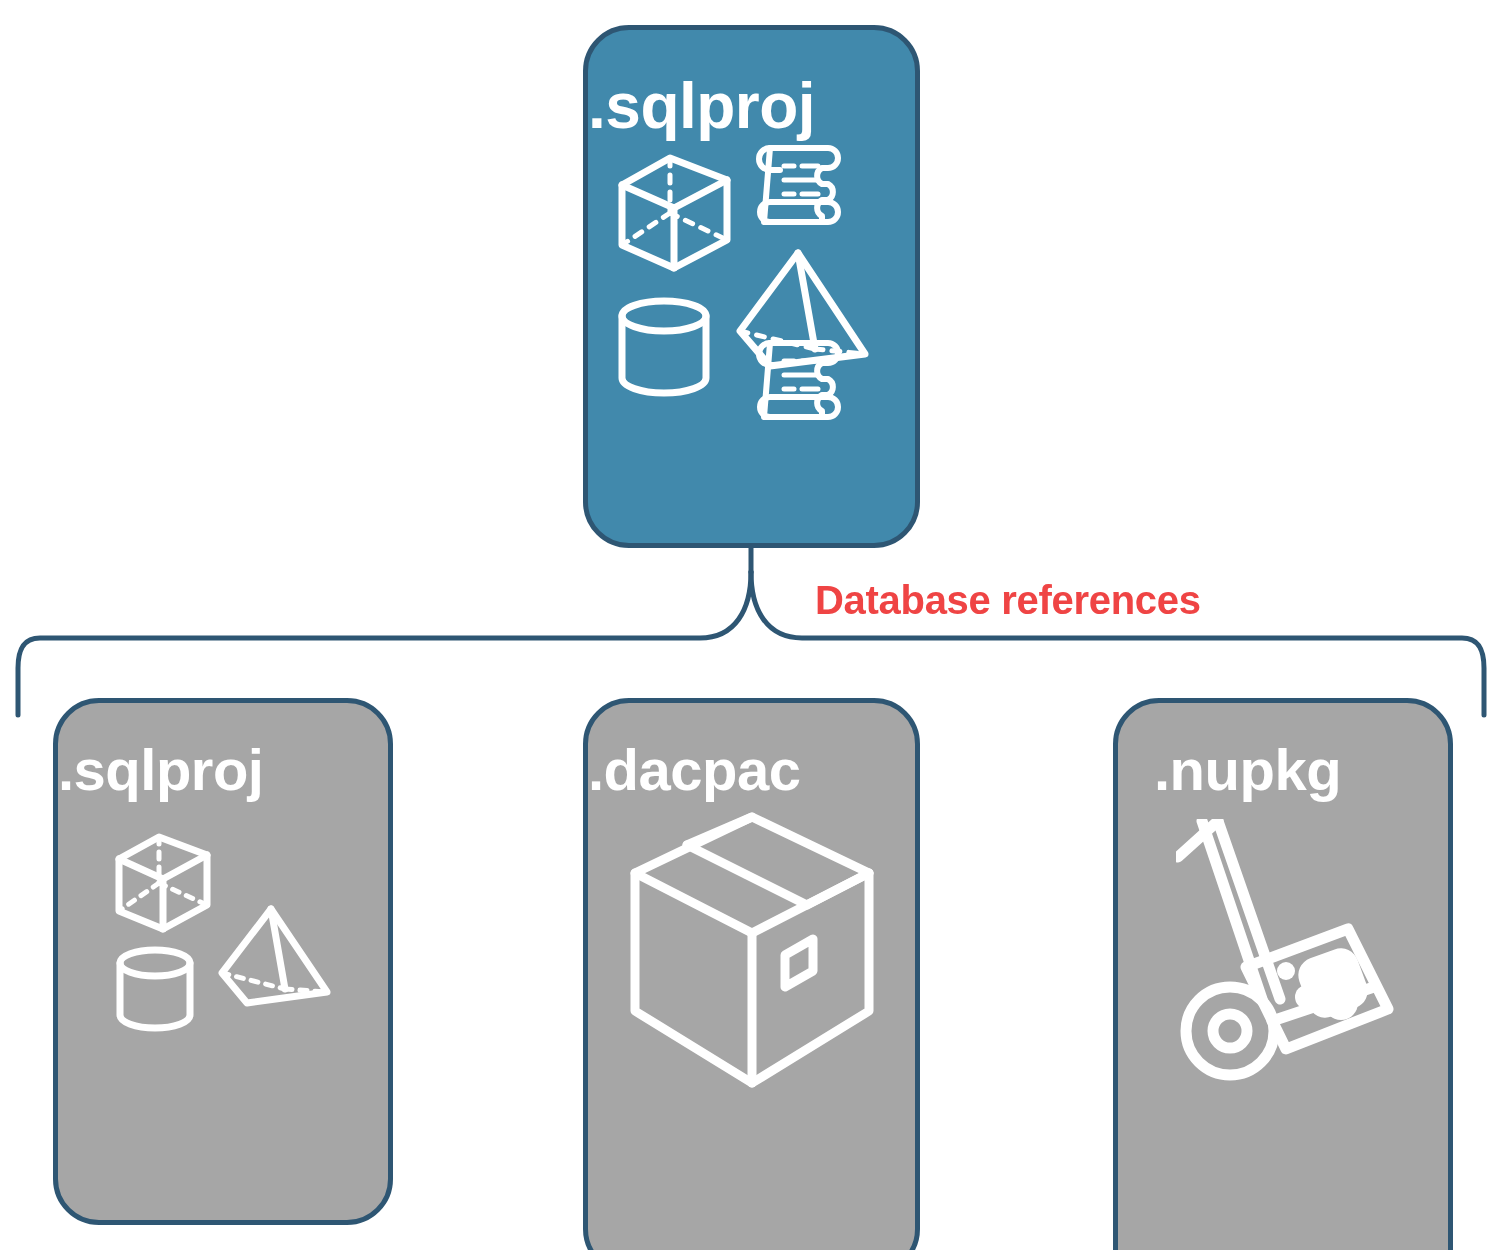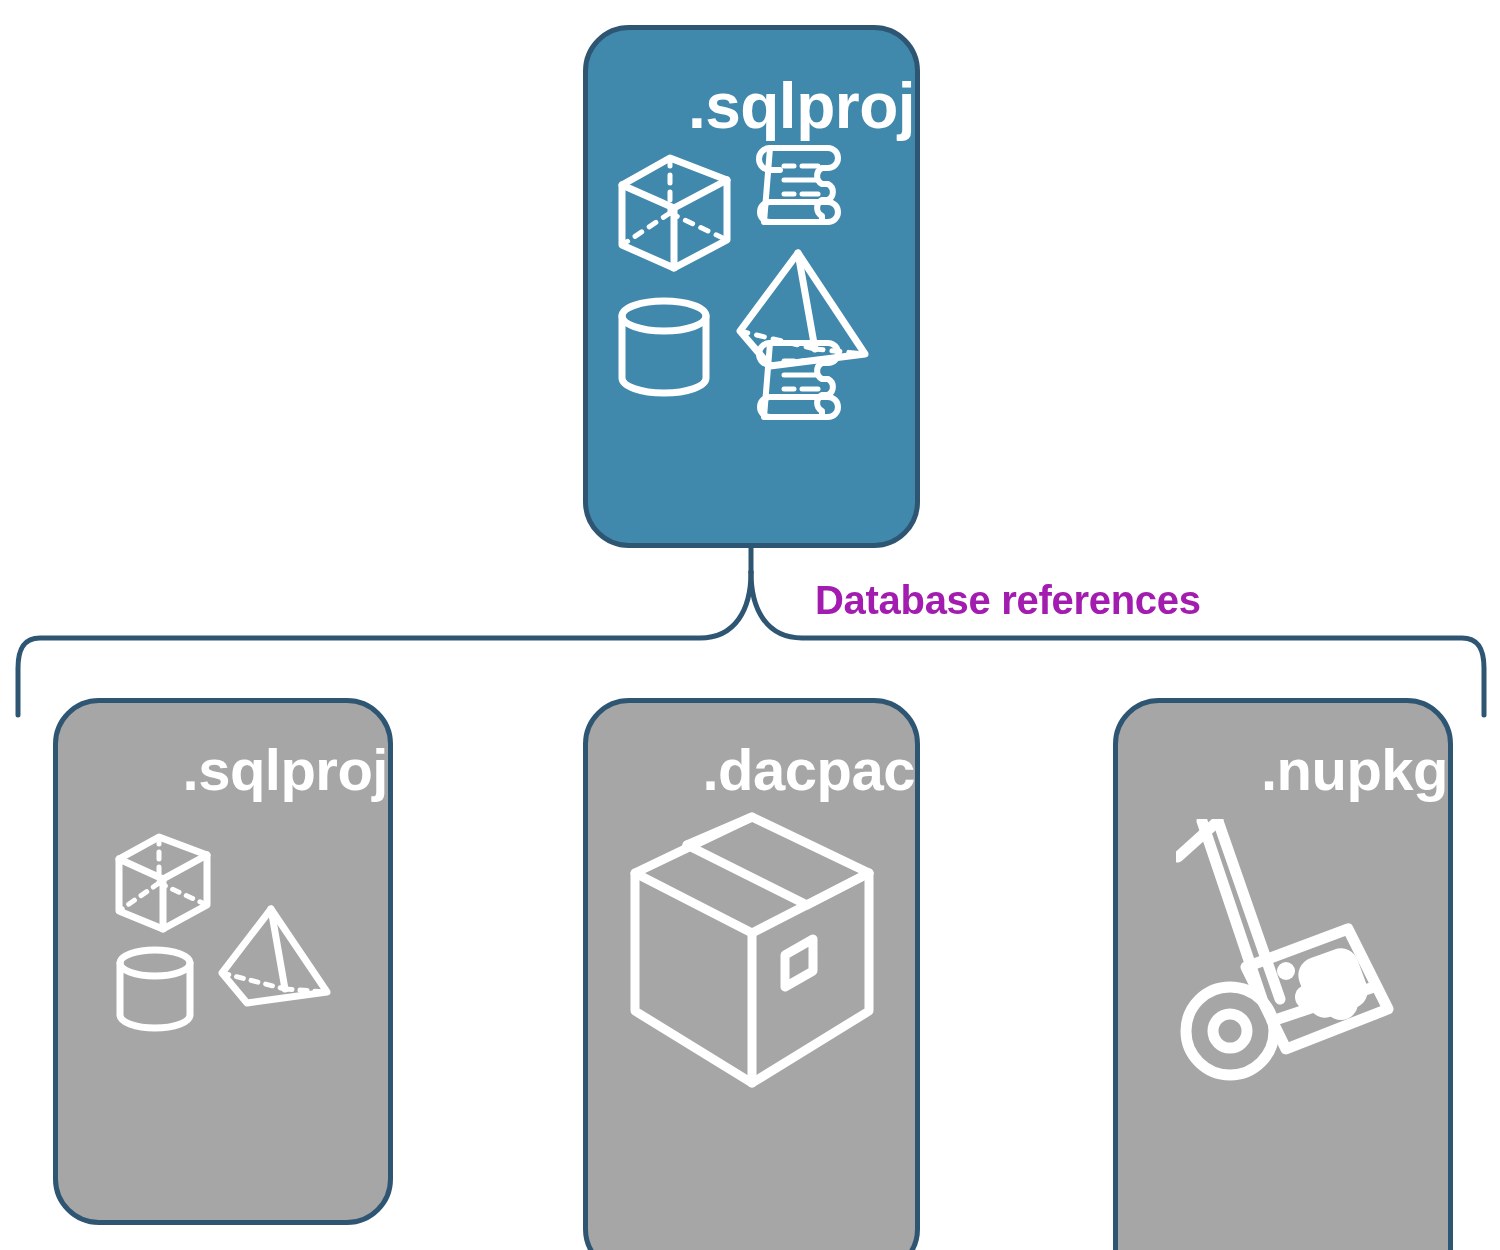--- a/index.html
+++ b/index.html
@@ -20,21 +20,21 @@
   }
 
   
   .node {
     position: absolute;
     box-sizing: border-box;
     border: 5px solid #2e5673;
     border-radius: 46px;
     display: flex;
     flex-direction: column;
-    align-items: flex-end;
+    align-items: flex-start;
   }
   .node.primary { background: #4189ac; }
   .node.secondary { background: #a6a6a6; }
 
   .node-title {
     color: #ffffff;
     font-weight: bold;
     letter-spacing: -0.5px;
     line-height: 1;
     white-space: nowrap;
@@ -65,21 +65,21 @@
     width: 1500px;
     height: 200px;
     pointer-events: none;
   }
   #connector-label {
     position: absolute;
     left: 815px;
     top: 578px;
     font-size: 40px;
     font-weight: bold;
-    color: #a21caf;
+    color: #ef4444;
     letter-spacing: -0.3px;
     white-space: nowrap;
   }
 </style>
 </head>
 <body>
 
 <div id="canvas">
 
   <div class="node primary" id="node-root" style="left:583px; top:25px; width:337px; height:523px;">

